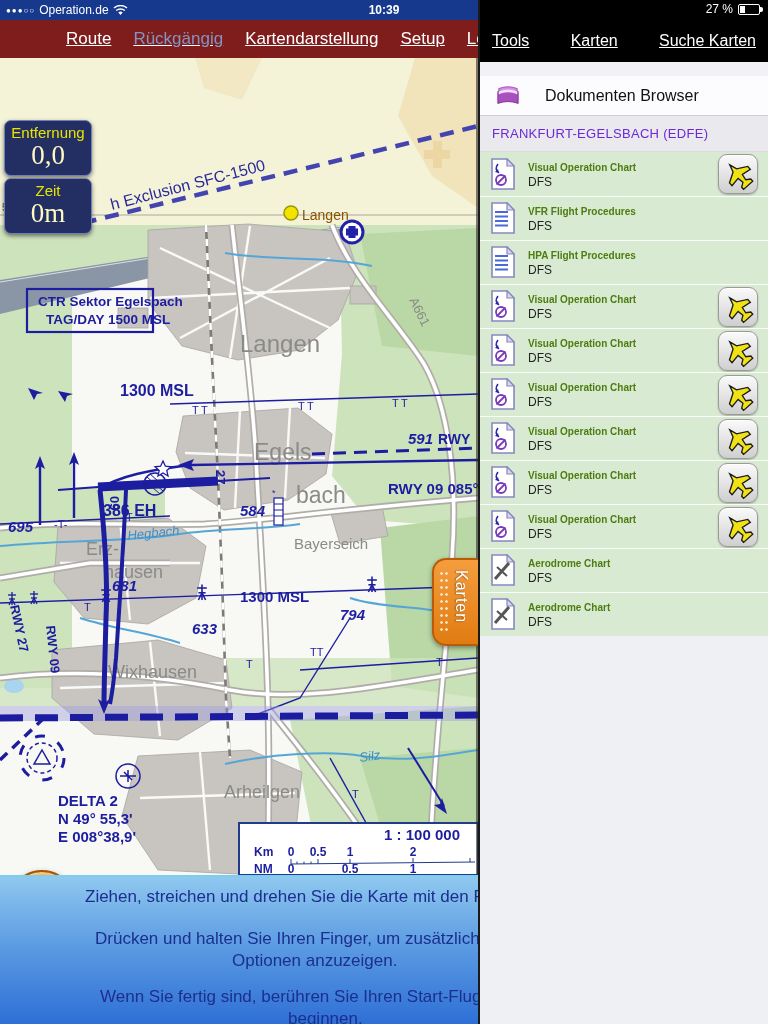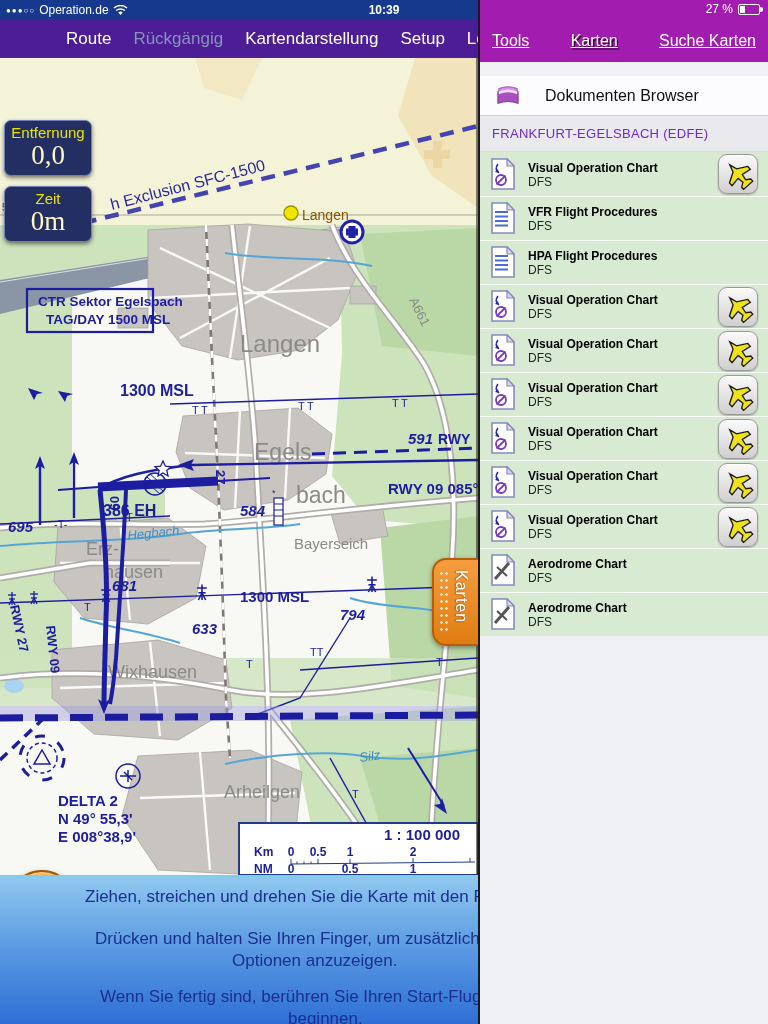--- a/index.html
+++ b/index.html
@@ -7,65 +7,65 @@
   #app{position:relative;width:768px;height:1024px;overflow:hidden;background:#fff;}
 
   
   .statusbar{position:absolute;left:0;top:0;width:768px;height:20px;background:#16398e;color:#fff;}
   .sb-left{position:absolute;left:6px;top:0;height:20px;display:flex;align-items:center;gap:4px;}
   .sb-dots{font-size:8px;letter-spacing:1px;}
   .sb-carrier{font-size:12px;}
   .sb-time{position:absolute;left:0;top:0;width:768px;height:20px;text-align:center;font-size:12px;font-weight:bold;line-height:20px;}
 
   
-  .navbar{position:absolute;left:0;top:20px;width:478px;height:38px;background:#4c1d95;display:flex;align-items:center;gap:22px;padding-left:22px;color:#fff;white-space:nowrap;overflow:hidden;}
+  .navbar{position:absolute;left:0;top:20px;width:478px;height:38px;background:#7f1d1d;display:flex;align-items:center;gap:22px;padding-left:22px;color:#fff;white-space:nowrap;overflow:hidden;text-decoration:underline;}
   .nav-item{font-size:17px;cursor:pointer;}
   .nav-item.disabled{color:#8593c0;}
 
   
   .map-area{position:absolute;left:0;top:58px;width:478px;height:817px;overflow:hidden;}
   .map-area svg text{font-family:"Liberation Sans",sans-serif;}
 
   
   .measure{position:absolute;left:4px;top:62px;width:88px;z-index:20;}
-  .mbox{background:#232f63;border:1px solid #7080b8;border-radius:7px;padding:3px 2px 6px;text-align:center;box-shadow:0 2px 4px rgba(0,0,0,.5);margin-bottom:10px;}
+  .mbox{background:#232f63;border:1px solid #7080b8;border-radius:7px;padding:3px 2px 6px;text-align:center;box-shadow:0 2px 4px rgba(0,0,0,.5);margin-bottom:2px;}
   .mbox .lab{color:#e8e400;font-size:15px;}
   .mbox .val{color:#fef9c3;font-size:27px;line-height:28px;font-family:Liberation Serif, serif;}
 
   
   .karten-tab{position:absolute;left:432px;top:500px;width:46px;height:88px;z-index:18;background:linear-gradient(180deg,#f59d3e,#e07c12);border:2px solid #b85c08;border-right:none;border-radius:14px 0 0 14px;box-shadow:0 2px 5px rgba(0,0,0,.4);}
   .karten-tab::before{content:"";position:absolute;left:5px;top:10px;bottom:10px;width:9px;background-image:radial-gradient(circle,rgba(255,240,220,.85) 1px,transparent 1.6px);background-size:5px 7px;}
   .karten-tab span{position:absolute;left:18px;top:10px;writing-mode:vertical-lr;color:#fff;font-size:16px;letter-spacing:1px;text-shadow:0 1px 2px rgba(0,0,0,.45);}
 
   
   .zoom-btn{position:absolute;left:8px;top:812px;width:68px;height:68px;z-index:30;border-radius:50%;background:radial-gradient(circle at 35% 28%,#ffc860,#f09020 55%,#d86808);border:2px solid #a85404;box-shadow:0 3px 6px rgba(0,0,0,.45), inset 0 2px 3px rgba(255,255,255,.5);color:#fff;font-size:44px;line-height:60px;text-align:center;text-shadow:0 1px 2px rgba(120,60,0,.6);}
 
   
   .help{position:absolute;left:0;top:875px;width:478px;height:149px;overflow:hidden;background:linear-gradient(180deg,#8fc8ef 0%,#5a9ae2 48%,#2e6fd6 100%);border-top:2px solid #7ecdec;}
   .help div{position:absolute;white-space:nowrap;color:#1b2f8e;font-size:17px;}
 
   
   .panel{position:absolute;left:478px;top:0;width:290px;height:1024px;background:#eef0f4;border-left:2px solid #1a1a1a;}
-  .panel-header{position:relative;height:62px;background:#a21caf;color:#fff;}
+  .panel-header{position:relative;height:62px;background:#000000;color:#fff;}
   .ph-status{position:absolute;right:8px;top:2px;display:flex;align-items:center;gap:5px;font-size:12px;}
   .batt{position:relative;width:22px;height:11px;border:1px solid #fff;border-radius:2px;}
   .batt::after{content:"";position:absolute;right:-4px;top:2.5px;width:3px;height:5px;background:#fff;border-radius:0 2px 2px 0;}
   .batt i{position:absolute;left:1px;top:1px;bottom:1px;width:5px;background:#fff;}
   .ph-tabs{position:absolute;left:0;right:0;top:24px;height:34px;display:flex;align-items:center;justify-content:space-between;padding:0 12px;font-size:16px;text-decoration:underline;}
   .ph-tab.active{text-shadow:1.5px 1.5px 0 rgba(0,0,0,.75);}
 
   .doc-strip{height:14px;background:#f1f1f6;}
   .doc-row{height:40px;background:#fcfcfe;display:flex;align-items:center;gap:23px;padding-left:14px;border-bottom:1px solid #d0d0d4;font-size:16px;color:#111;}
   .section-hdr{height:36px;background:#e9e9ee;color:#6d28d9;font-size:13px;line-height:36px;padding-left:12px;letter-spacing:.3px;border-bottom:1px solid #dcdce0;}
 
   .doclist{background:#d8ead2;}
   .lrow{position:relative;height:44px;display:flex;align-items:center;padding-left:10px;border-top:1px solid rgba(255,255,255,.9);}
   .lrow:first-child{border-top:none;}
   .lrow .txt{margin-left:13px;}
-  .lrow .t1{font-size:12px;font-weight:bold;color:#000000;line-height:16px;}
+  .lrow .t1{font-size:10px;font-weight:bold;color:#4d7c0f;line-height:16px;}
   .lrow .t2{font-size:12px;color:#222;line-height:13px;}
   .plane-btn{position:absolute;right:10px;top:2px;width:40px;height:40px;border-radius:9px;background:linear-gradient(180deg,#fafafa,#cfcfcf);border:1px solid #9a9a9a;box-shadow:inset 0 1px 1px #fff,0 1px 2px rgba(0,0,0,.25);display:flex;align-items:center;justify-content:center;}
 </style>
 </head>
 <body>
 
 <div id="app">
 
   <svg width="0" height="0" style="position:absolute">
     <defs>

